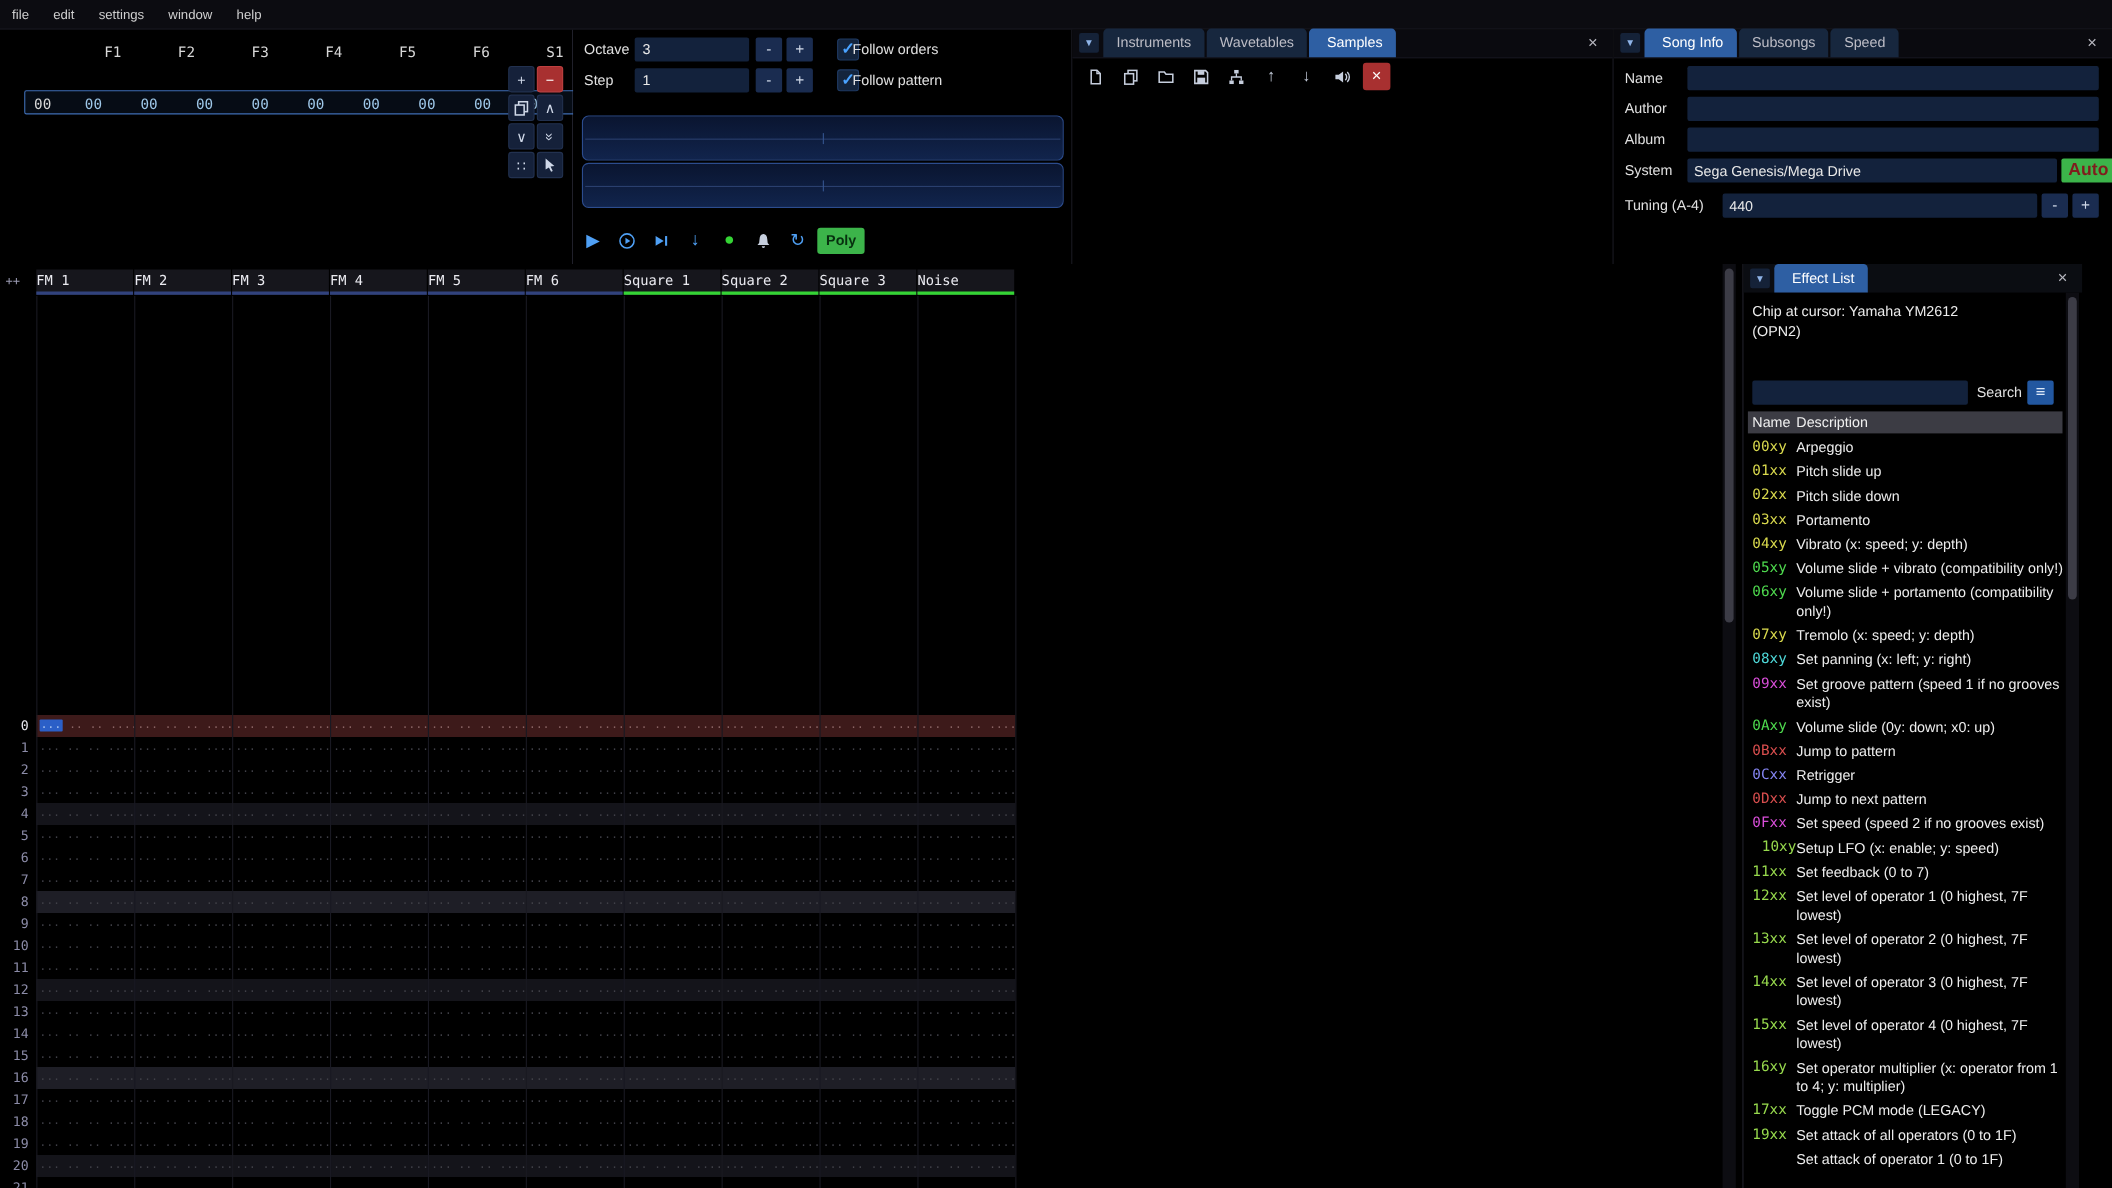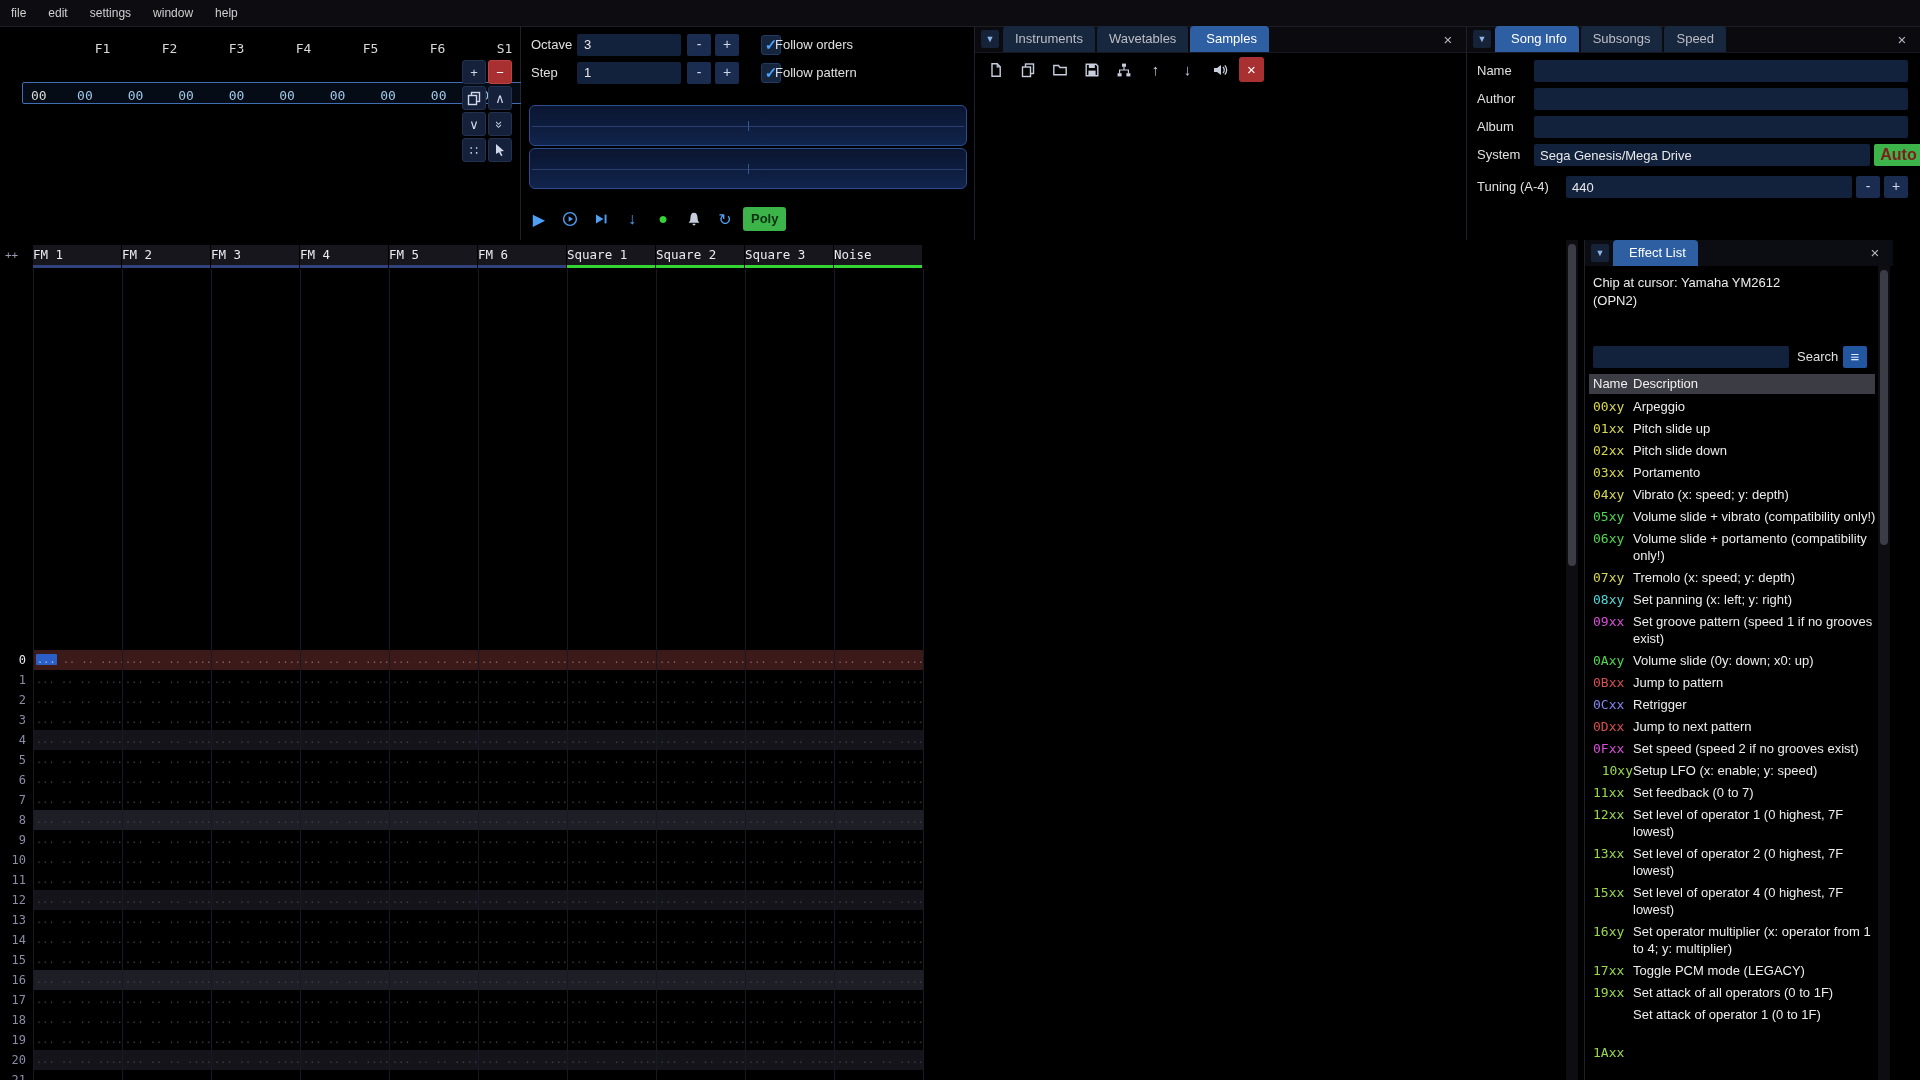--- a/index.html
+++ b/index.html
@@ -794,20 +794,24 @@
         </div>
         <div class="fx-row">
           <span class="fx-code" style="color: rgb(151, 217, 77);">12xx</span>
           <span class="fx-desc">Set level of operator 1 (0 highest, 7F lowest)</span>
         </div>
         <div class="fx-row">
           <span class="fx-code" style="color: rgb(151, 217, 77);">13xx</span>
           <span class="fx-desc">Set level of operator 2 (0 highest, 7F lowest)</span>
         </div>
         <div class="fx-row">
+          <span class="fx-code" style="color: rgb(151, 217, 77);">14xx</span>
+          <span class="fx-desc">Set level of operator 3 (0 highest, 7F lowest)</span>
+        </div>
+        <div class="fx-row">
           <span class="fx-code" style="color: rgb(151, 217, 77);">15xx</span>
           <span class="fx-desc">Set level of operator 4 (0 highest, 7F lowest)</span>
         </div>
         <div class="fx-row">
           <span class="fx-code" style="color: rgb(151, 217, 77);">16xy</span>
           <span class="fx-desc">Set operator multiplier (x: operator from 1 to 4; y: multiplier)</span>
         </div>
         <div class="fx-row">
           <span class="fx-code" style="color: rgb(151, 217, 77);">17xx</span>
           <span class="fx-desc">Toggle PCM mode (LEGACY)</span>

